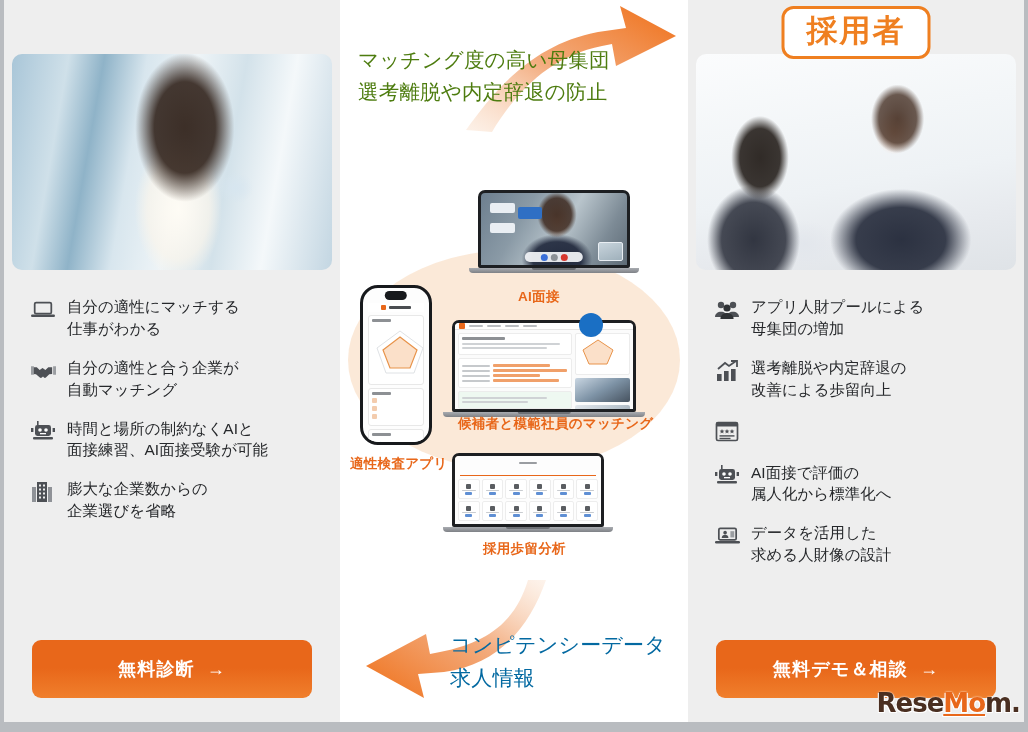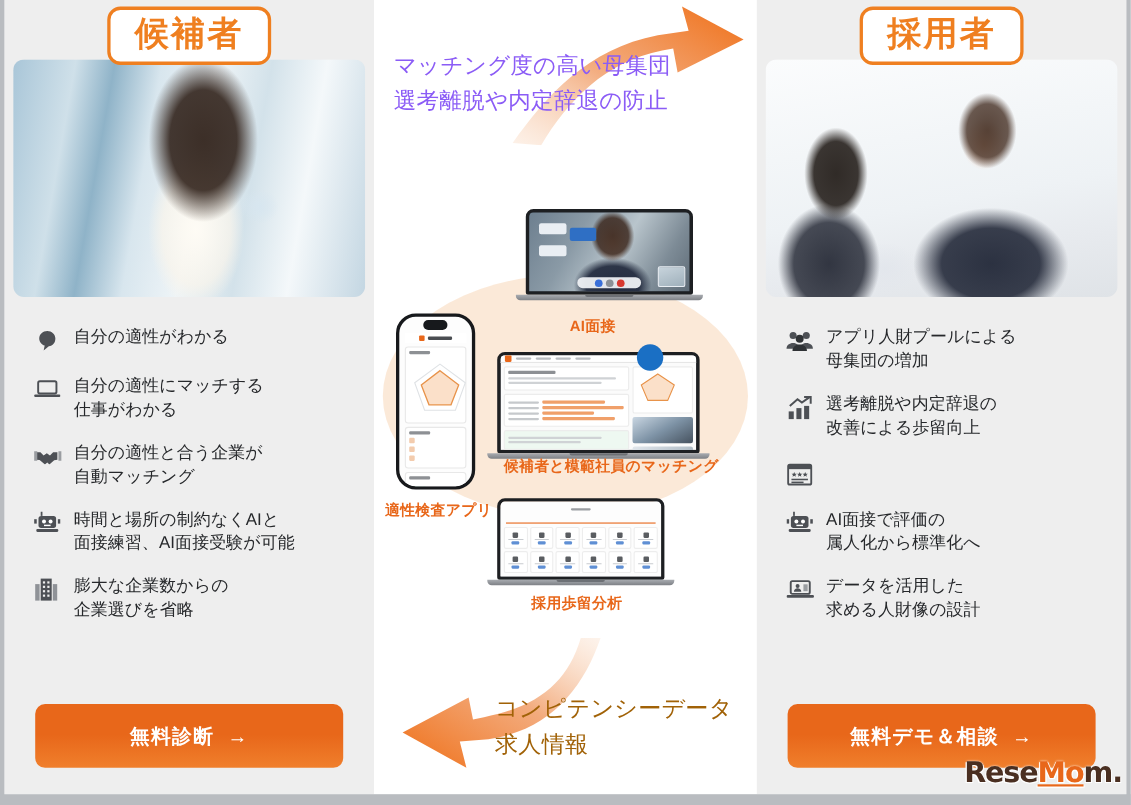--- a/index.html
+++ b/index.html
@@ -153,30 +153,30 @@
     width: 332px; height: 220px;
     background: #fbe7d5;
     border-radius: 50%;
     opacity: .92;
   }
   .center-head {
     position: absolute;
     left: 18px; top: 44px;
     font-size: 20.5px;
     line-height: 1.55;
-    color: #8b5cf6;
+    color: #4d7c0f;
     letter-spacing: .2px;
     z-index: 4;
   }
   .center-foot {
     position: absolute;
     left: 110px; top: 629px;
     font-size: 21px;
     line-height: 1.55;
-    color: #a16207;
+    color: #0369a1;
     letter-spacing: .2px;
     z-index: 4;
   }
   .arrow-top, .arrow-bottom {
     position: absolute;
     z-index: 3;
     pointer-events: none;
   }
   .arrow-top { left: 90px; top: -8px; }
   .arrow-bottom { left: 0px; top: 580px; }
@@ -369,28 +369,20 @@
 <div class="stage">
 
   <section class="panel left">
 
     <div class="panel-photo">
       <div class="photo-candidate"></div>
     </div>
 
     <div class="feature-list">
 
-      <div class="feature-item">
-        <span class="feature-icon">
-          <svg width="22" height="22" viewBox="0 0 24 24">
-              <path fill="#4d5055" d="M12 2C7.6 2 4 5.3 4 9.4c0 3.2 2.2 6 5.4 7.1l-1 5 5.1-4.3c4-.5 6.5-3.5 6.5-7.8C20 5.3 16.4 2 12 2z"></path>
-            </svg>
-        </span>
-        <span class="feature-text">自分の適性がわかる</span>
-      </div>
 
       <div class="feature-item">
         <span class="feature-icon">
           <svg width="24" height="20" viewBox="0 0 26 20">
               <rect x="4" y="2" width="18" height="12" rx="1.6" fill="none" stroke="#4d5055" stroke-width="1.9"></rect>
               <rect x="0" y="15" width="26" height="2.6" rx="1.3" fill="#4d5055"></rect>
             </svg>
         </span>
         <span class="feature-text" style="white-space:pre-line">自分の適性にマッチする
 仕事がわかる</span>
@@ -446,23 +438,20 @@
 企業選びを省略</span>
       </div>
 
     </div>
 
     <button class="cta">
       <span>無料診断</span>
       <span class="arrow">→</span>
     </button>
 
-    <div class="badge">
-      <span class="badge-text">候補者</span>
-    </div>
   </section>
 
   <section class="center">
 
     <div class="center-oval"></div>
 
     <svg class="arrow-top" width="260" height="140" viewBox="0 0 260 140">
       <defs>
         <linearGradient id="gTop" x1="0" y1="1" x2="1" y2="0">
           <stop offset="0%" stop-color="#f9d9c0" stop-opacity="0.35"></stop>

